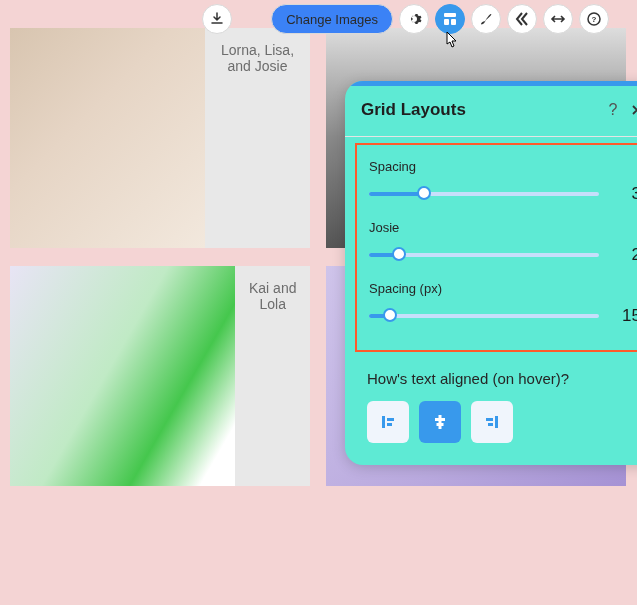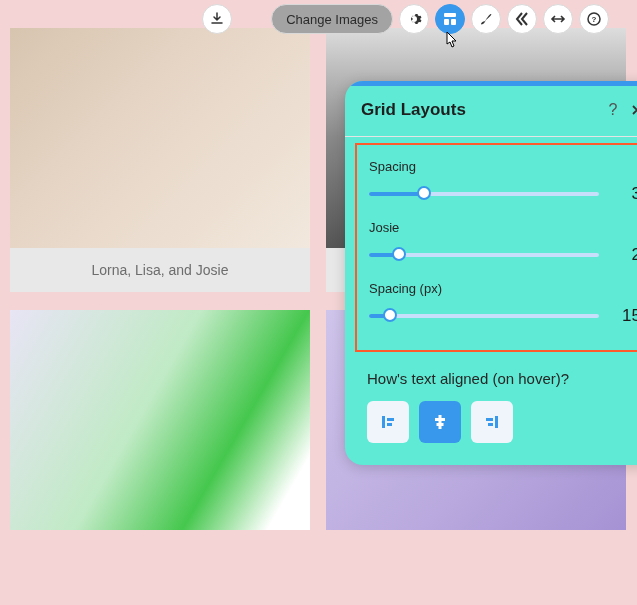--- a/index.html
+++ b/index.html
@@ -35,21 +35,21 @@
     align-items: center;
     justify-content: center;
     cursor: pointer;
   }
   .tool-btn.active {
     background: #3899ec;
     border-color: #3899ec;
   }
   .tool-btn svg { display: block; }
   .change-images-btn {
-    background: #a3a3a3;
+    background: #3b82f6;
     border: 1px solid #d9d9d9;
     border-radius: 15px;
     height: 30px;
     padding: 0 14px;
     font-size: 13px;
     cursor: pointer;
     color: #2b2b2b;
   }
   .download-btn {
     position: absolute;
@@ -63,21 +63,21 @@
     position: absolute;
     top: 28px;
     left: 10px;
     width: 616px;
     display: grid;
     grid-template-columns: 1fr 1fr;
     gap: 18px 16px;
   }
   .cell {
     display: flex;
-    flex-direction: column;
+    flex-direction: row;
     background: #e8e8e8;
   }
   .thumb {
     width: 100%;
     height: 220px;
     background: #999;
   }
   .thumb.bw { filter: grayscale(1); }
   .caption {
     padding: 14px 8px;
@@ -230,20 +230,21 @@
 <div class="grid">
   <div class="cell">
     <div class="thumb thumb1"></div>
     <div class="caption">Lorna, Lisa, and Josie</div>
   </div>
   <div class="cell">
     <div class="thumb thumb2 bw"></div>
   </div>
   <div class="cell">
     <div class="thumb thumb3"></div>
+    <div class="caption">Kai and Lola</div>
   </div>
   <div class="cell">
     <div class="thumb thumb4"></div>
   </div>
 </div>
 
 <div class="tool-btn download-btn">
   <svg width="14" height="14" viewBox="0 0 14 14">
     <path d="M7 1 V8 M4 5 L7 8 L10 5 M2 11 H12" stroke="#333" stroke-width="1.5" fill="none" stroke-linecap="round"></path>
   </svg>

